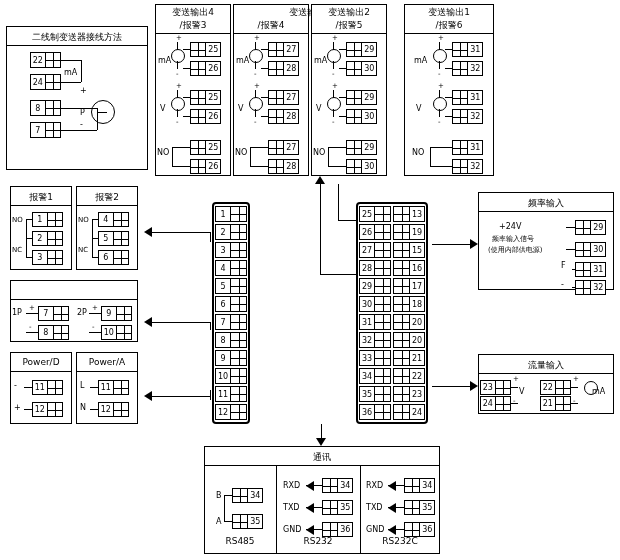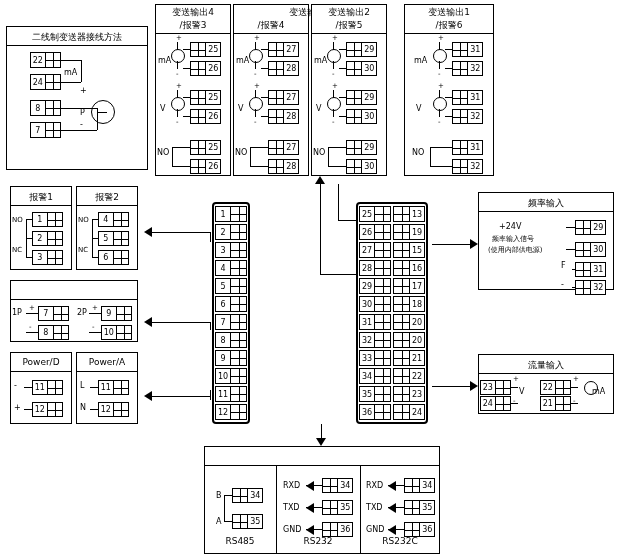--- a/index.html
+++ b/index.html
@@ -574,20 +574,21 @@
   <div class="lbl" style="left:519px;top:387px;">V</div>
   <div class="lbl" style="left:592px;top:387px;">mA</div>
   <div class="line hline" style="left:511px;top:387px;width:7px;"></div>
   <div class="line hline" style="left:511px;top:403px;width:7px;"></div>
   <div class="line hline" style="left:571px;top:387px;width:7px;"></div>
   <div class="line hline" style="left:571px;top:403px;width:7px;"></div>
   <div class="circ" style="left:584px;top:381px;width:12px;height:12px;"></div>
 
   <div class="box" style="left:204px;top:446px;width:236px;height:108px;"></div>
   <div class="box" style="left:204px;top:446px;width:236px;height:20px;"></div>
+  <div class="title" style="left:204px;top:451px;width:236px;">通讯</div>
   <div class="line vline" style="left:276px;top:466px;height:88px;"></div>
   <div class="line vline" style="left:360px;top:466px;height:88px;"></div>
 
   <div class="term termR" style="left:232px;top:488px;width:31px;height:15px;">
       <div class="num">34</div>
       <div class="scr"></div>
     </div>
   <div class="term termR" style="left:232px;top:514px;width:31px;height:15px;">
       <div class="num">35</div>
       <div class="scr"></div>

